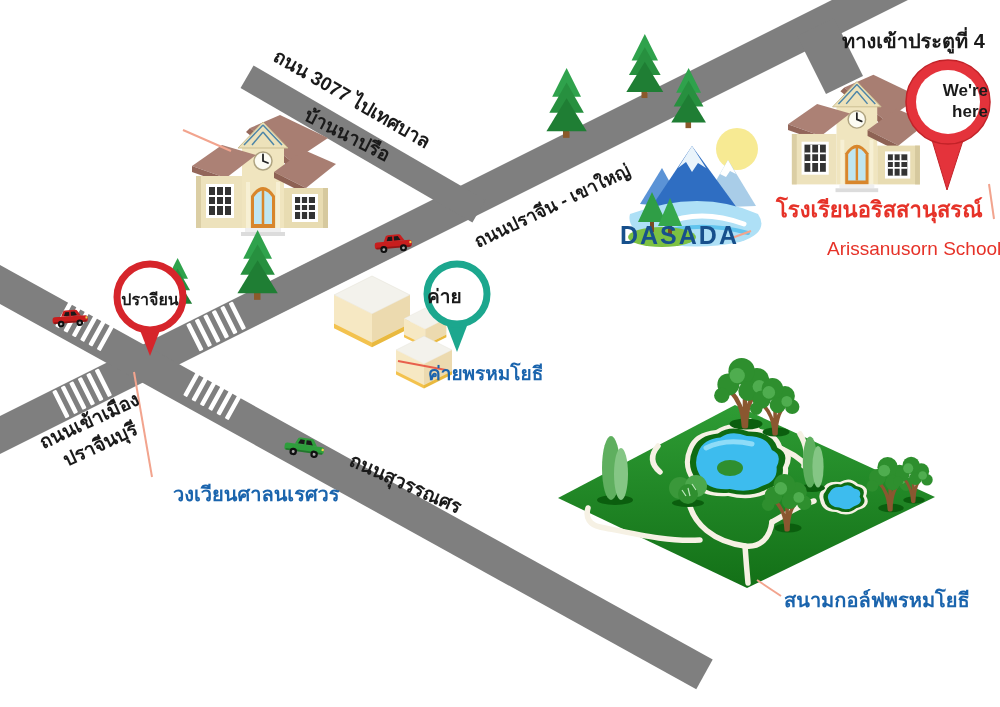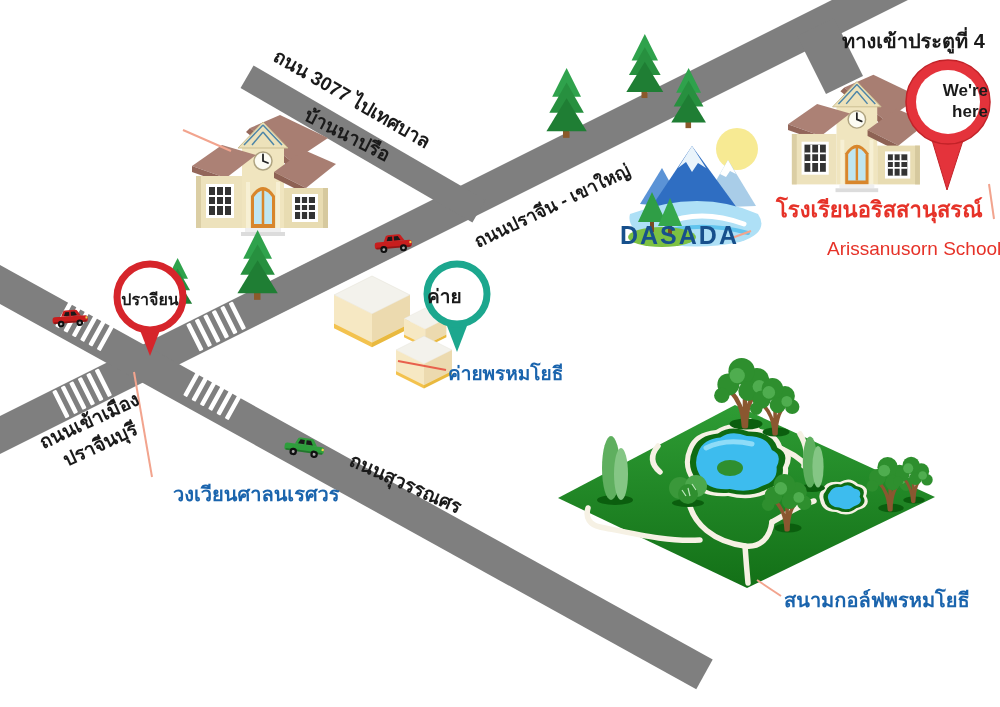--- a/index.html
+++ b/index.html
@@ -14,21 +14,21 @@
   #lbl-bnp{left:313px;top:100px;transform:rotate(27deg);font-size:19px;font-weight:700;}
   #lbl-pk{left:469px;top:229px;transform:rotate(-25.5deg);font-size:18px;font-weight:700;}
   #lbl-city{left:16px;top:441px;width:150px;transform:rotate(-25deg);text-align:center;
             font-size:19px;font-weight:700;line-height:1.35;}
   #lbl-suwan{left:357px;top:445px;transform:rotate(24deg);font-size:19px;font-weight:700;}
   #lbl-gate{left:842px;top:25px;font-size:20px;font-weight:700;}
   #lbl-school-th{left:776px;top:192px;font-size:22px;font-weight:700;}
   #lbl-school-en{left:791px;top:238px;font-size:19px;margin-left:36px;}
   #lbl-kmu{left:20px;top:99px;width:182px;text-align:center;font-size:19px;line-height:1.45;}
   #lbl-vv-name{left:153px;top:478px;font-size:20px;font-weight:700;margin-left:20px;}
-  #lbl-camp-name{left:448px;top:358px;font-size:19px;font-weight:700;}
+  #lbl-camp-name{left:428px;top:358px;font-size:19px;font-weight:700;}
   #lbl-golf{left:784px;top:584px;font-size:20px;font-weight:700;}
   #lbl-dasada{left:620px;top:221px;font-size:25px;font-weight:700;color:#17508C;letter-spacing:2px;}
   #pin-txt-vv{left:110px;top:287px;width:80px;text-align:center;font-size:16px;font-weight:600;}
   #pin-txt-camp{left:427px;top:281px;width:60px;font-size:19px;font-weight:600;}
   #pin-txt-here{left:910px;top:80px;width:78px;text-align:right;font-size:17px;font-weight:700;
                 line-height:1.25;white-space:normal;}
 </style>
 </head>
 <body>
 

